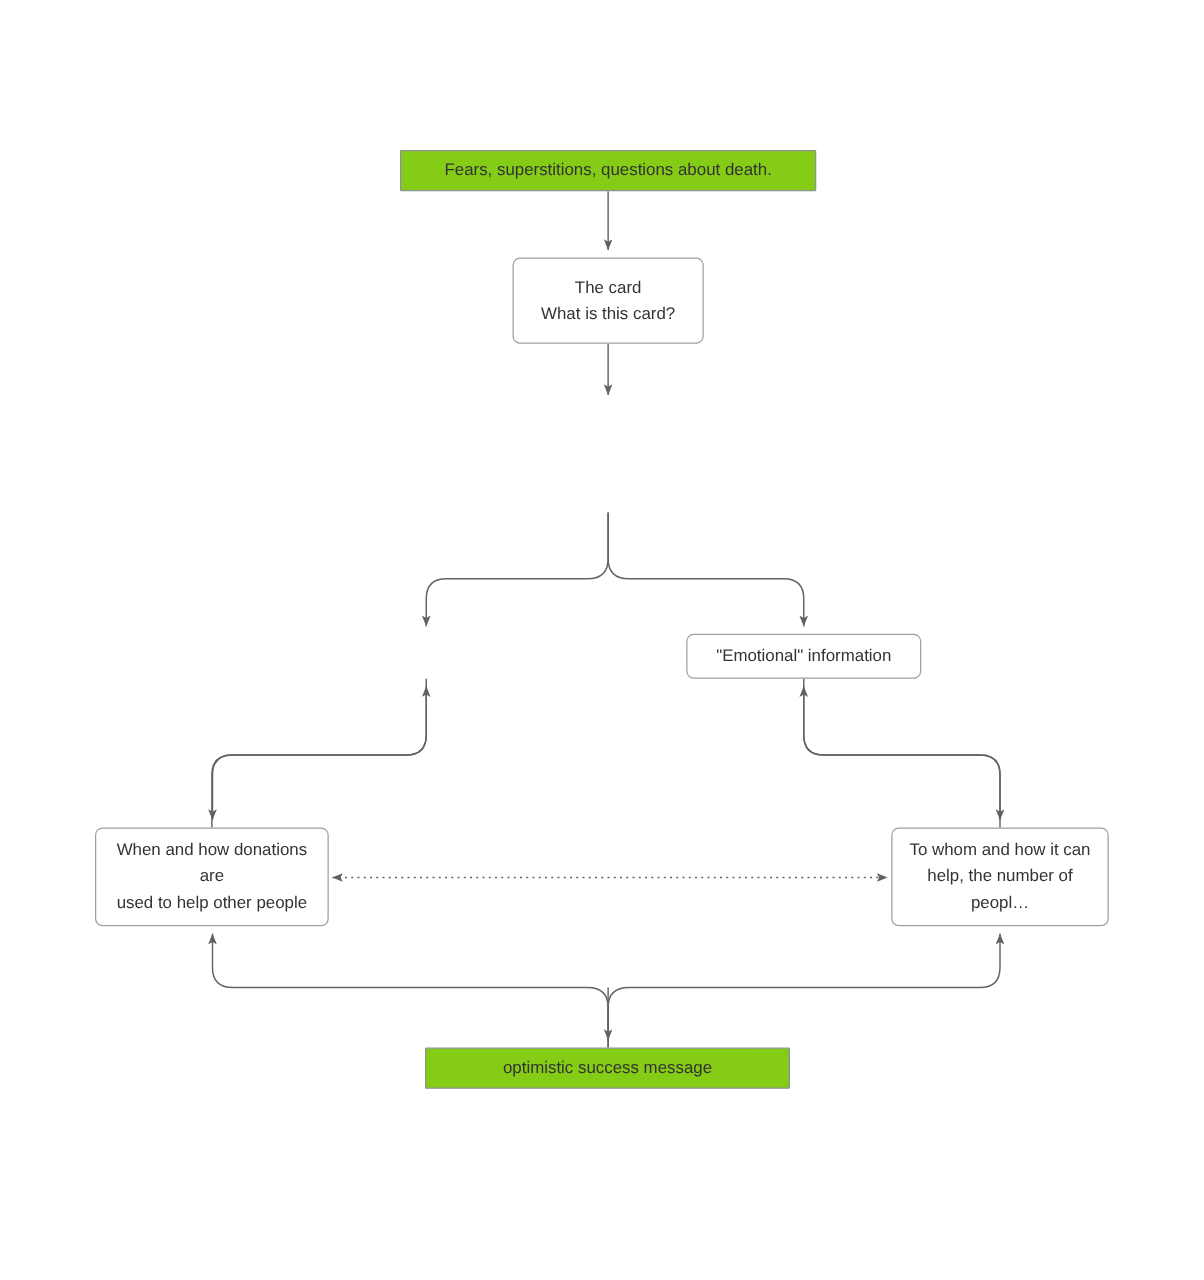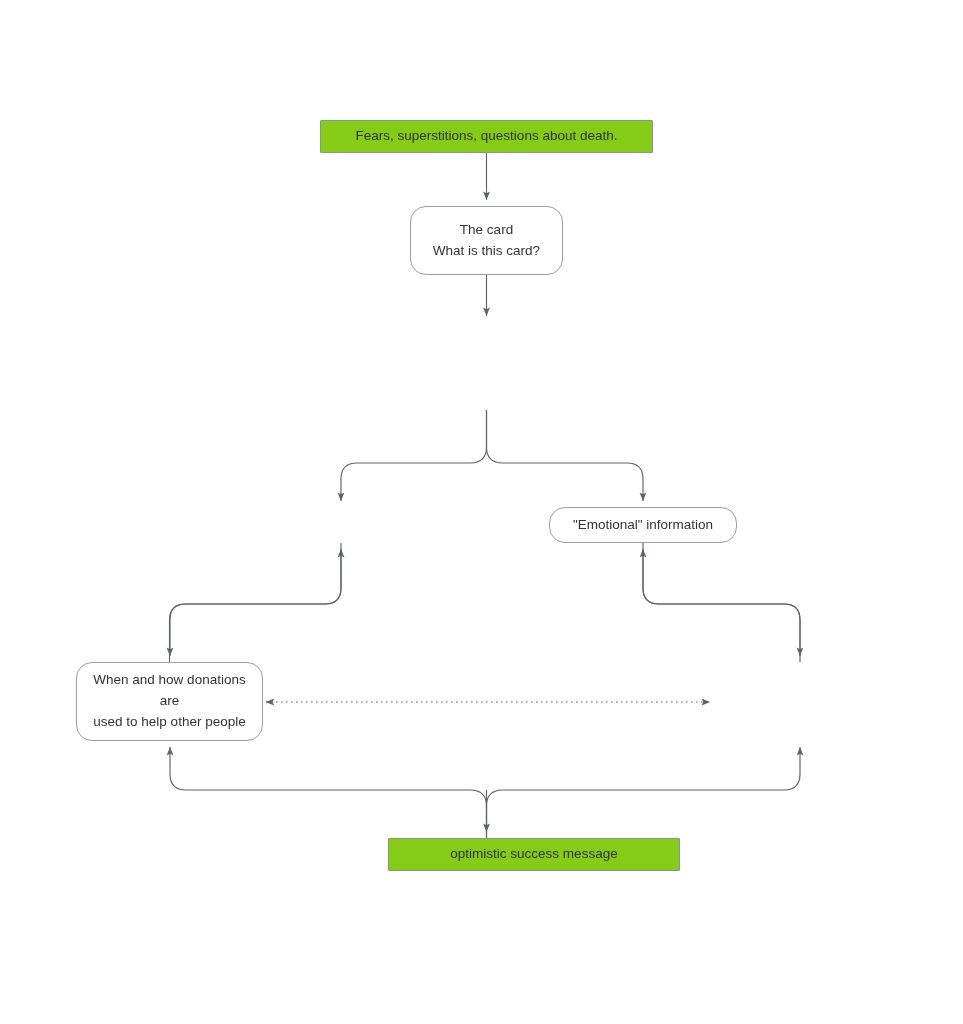--- a/index.html
+++ b/index.html
@@ -13,21 +13,21 @@
   .node{
     position:absolute;
     box-sizing:border-box;
     display:flex;align-items:center;justify-content:center;
     text-align:center;
     color:#333333;
     font-size:13.5px;
     line-height:1.55;
     background:#ffffff;
     border:1px solid #9aa0a6;
-    border-radius:16px;
+    border-radius:6px;
     padding:4px 10px;
     z-index:5;
   }
   .node.terminal{
     background:#84cc16;
     border:1px solid #8c9391;
     border-radius:1px;
   }
   .node .label{white-space:pre-line;display:block;width:100%;}
   .node.clip .label{
@@ -36,21 +36,21 @@
   }
 
   
   #n-start   {left:320px; top:120px; width:333px; height:33px;}
   #n-card    {left:410px; top:206px; width:153px; height:69px;}
   #n-screen  {left:329px; top:322px; width:316px; height:88px;}
   #n-medical {left:247px; top:507px; width:188px; height:36px;}
   #n-emotion {left:549px; top:507px; width:188px; height:36px;}
   #n-donate  {left:76px;  top:662px; width:187px; height:79px;}
   #n-help    {left:713px; top:662px; width:174px; height:79px;}
-  #n-success {left:340px; top:838px; width:292px; height:33px;margin-left:48px;}
+  #n-success {left:340px; top:838px; width:292px; height:33px;}
 </style>
 </head>
 <body>
 
 <div id="canvas">
 
   <svg id="edges" viewBox="0 0 963 1024" xmlns="http://www.w3.org/2000/svg">
     <defs>
       <marker id="ah" markerWidth="9" markerHeight="9" refX="7.4" refY="3" orient="auto" markerUnits="strokeWidth">
         <path d="M0,0 L7.5,3 L0,6 L1.6,3 z" fill="#5f6368"></path>
@@ -134,18 +134,22 @@
 
   <div class="node" id="n-emotion">
     <span class="label">"Emotional" information</span>
   </div>
 
   <div class="node" id="n-donate">
     <span class="label">When and how donations are
 used to help other people</span>
   </div>
 
+  <div class="node clip" id="n-help">
+    <span class="label">To whom and how it can
+help, the number of peopl…</span>
+  </div>
 
   <div class="node terminal" id="n-success">
     <span class="label">optimistic success message</span>
   </div>
 
 </div>
 
 </body></html>

